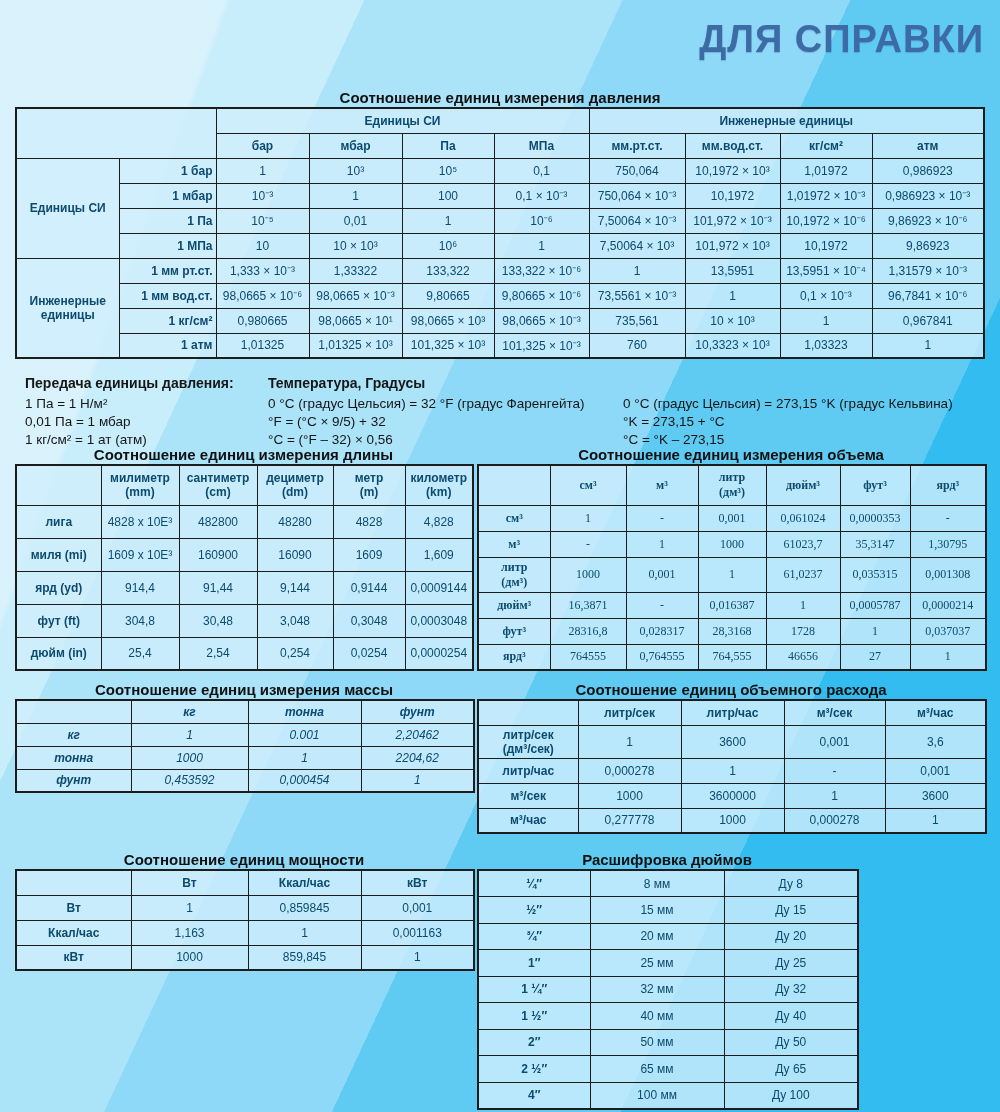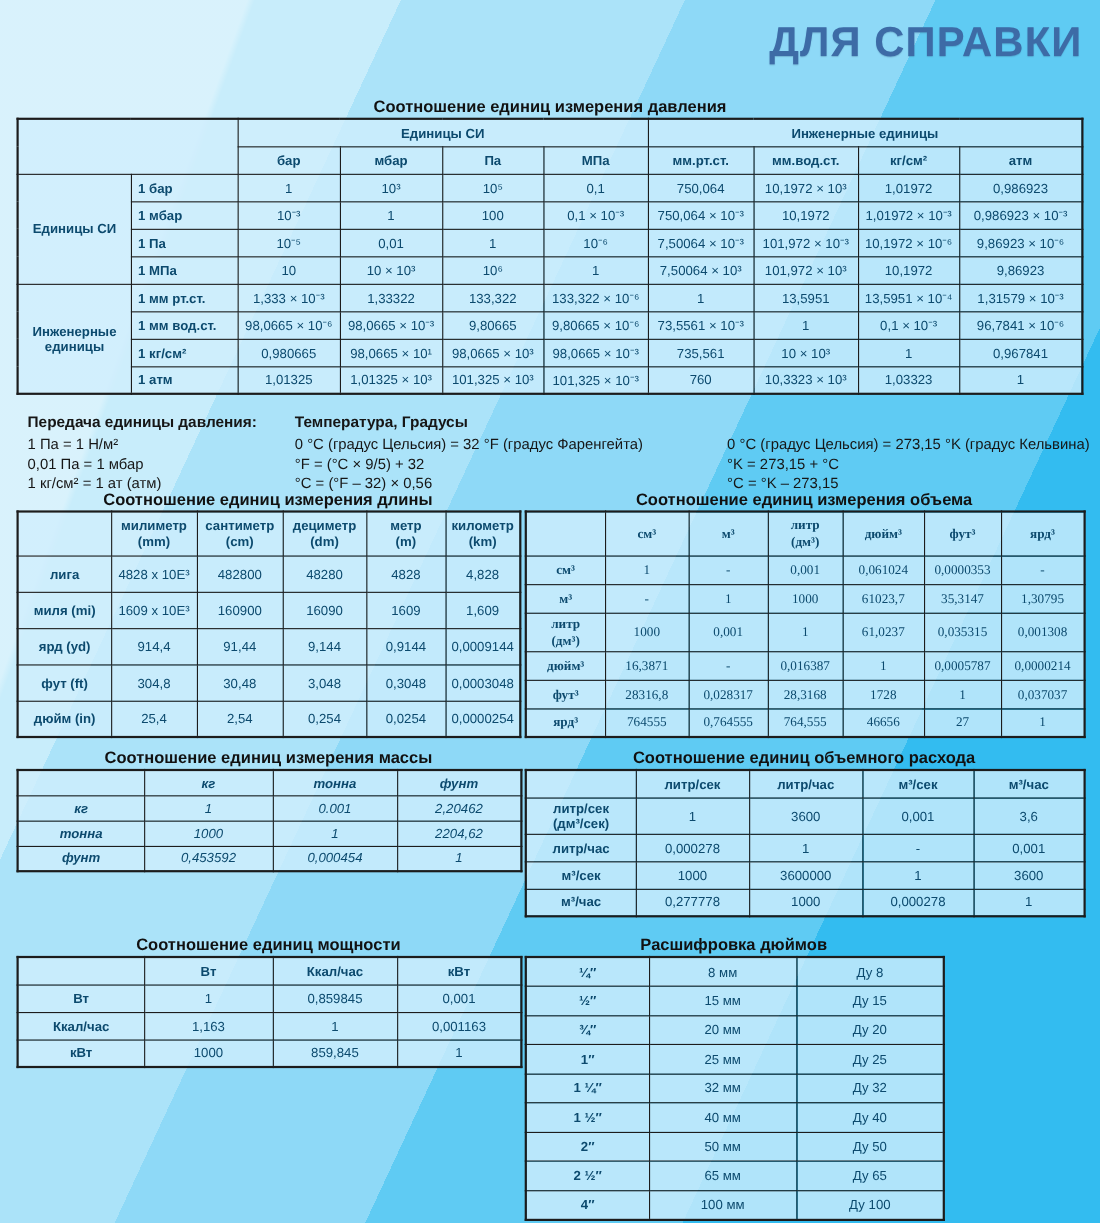--- a/index.html
+++ b/index.html
@@ -24,21 +24,21 @@
     font-size:12px;color:#0c4a6e;
   }
   table.reftable th, table.reftable td{
     border:1px solid #1c1c1c;padding:2px 3px;text-align:center;vertical-align:middle;
     background:rgba(207,237,252,0.80);white-space:pre-line;overflow:hidden;
   }
   table.reftable th{font-weight:bold;}
   table.reftable td{font-weight:normal;}
   
   .t-pressure tr{height:25px;}
-  .t-pressure .rowlabel{text-align:left;padding-left:6px;}
+  .t-pressure .rowlabel{text-align:right;padding-left:6px;}
   
   .t-length thead tr{height:40px;}
   .t-length tbody tr{height:33px;}
   .t-volume thead tr{height:40px;}
   .t-volume tbody tr{height:26px;}
   .t-mass tr{height:23px;font-style:italic;}
   .t-flow tr{height:25px;}
   .t-power tr{height:25px;}
   .t-inches tr{height:26.5px;}
   
@@ -180,21 +180,21 @@
 <div class="abs" style="top:363px;left:25px;width:240px;">
   <div class="note-title">Передача единицы давления:</div>
   <div>
       <div class="note-line">1 Па = 1 Н/м²</div>
       <div class="note-line">0,01 Па = 1 мбар</div>
       <div class="note-line">1 кг/см² = 1 ат (атм)</div>
     </div>
 </div>
 <div class="abs" style="top:363px;left:268px;">
   <div class="note-title">Температура, Градусы</div>
-  <div style="display:flex;gap:38px;">
+  <div style="display:flex;">
     <div style="width:355px;">
         <div class="note-line">0 °C (градус Цельсия) = 32 °F (градус Фаренгейта)</div>
         <div class="note-line">°F = (°C × 9/5) + 32</div>
         <div class="note-line">°C = (°F – 32) × 0,56</div>
       </div>
     <div>
         <div class="note-line">0 °C (градус Цельсия) = 273,15 °K (градус Кельвина)</div>
         <div class="note-line">°K = 273,15 + °C</div>
         <div class="note-line">°C = °K – 273,15</div>
       </div>

